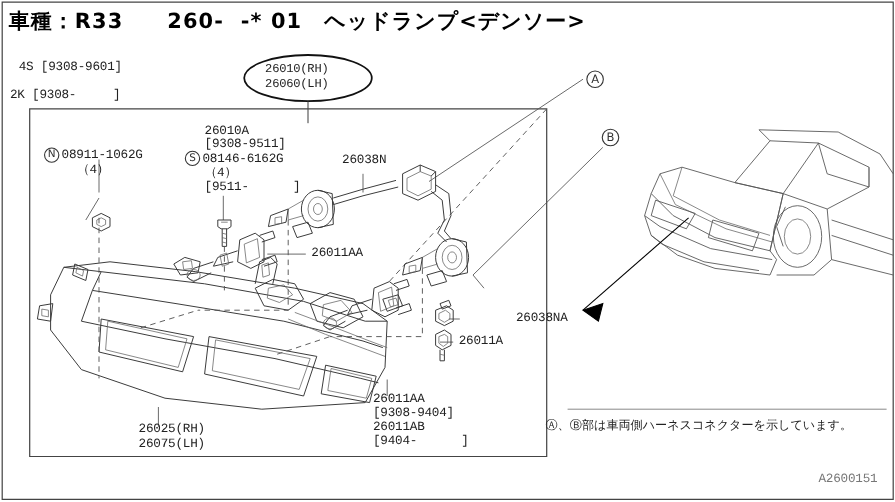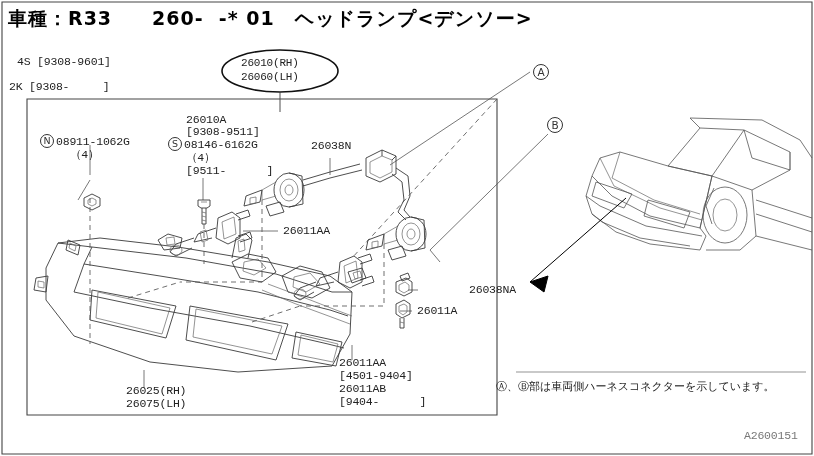--- a/index.html
+++ b/index.html
@@ -303,21 +303,21 @@
   <div class="lbl" style="left:186px;top:165px;">[9511-      ]</div>
 
   <div class="lbl" style="left:311px;top:140px;">26038N</div>
 
   <div class="lbl" style="left:283px;top:225px;">26011AA</div>
 
   <div class="lbl" style="left:446px;top:284px;margin-left:23px;">26038NA</div>
   <div class="lbl" style="left:417px;top:305px;">26011A</div>
 
   <div class="lbl" style="left:339px;top:357px;">26011AA</div>
-  <div class="lbl" style="left:339px;top:370px;">[4501-9404]</div>
+  <div class="lbl" style="left:339px;top:370px;">[9308-9404]</div>
   <div class="lbl" style="left:339px;top:383px;">26011AB</div>
   <div class="lbl" style="left:339px;top:396px;">[9404-      ]</div>
 
   <div class="lbl" style="left:126px;top:385px;">26025(RH)</div>
   <div class="lbl" style="left:126px;top:398px;">26075(LH)</div>
 
   <div class="circ md" style="left:533px;top:64px;">A</div>
   <div class="circ md" style="left:547px;top:117px;">B</div>
 
   <div class="lbl jp" style="left:496px;top:379px;">Ⓐ、Ⓑ部は車両側ハーネスコネクターを示しています。</div>

